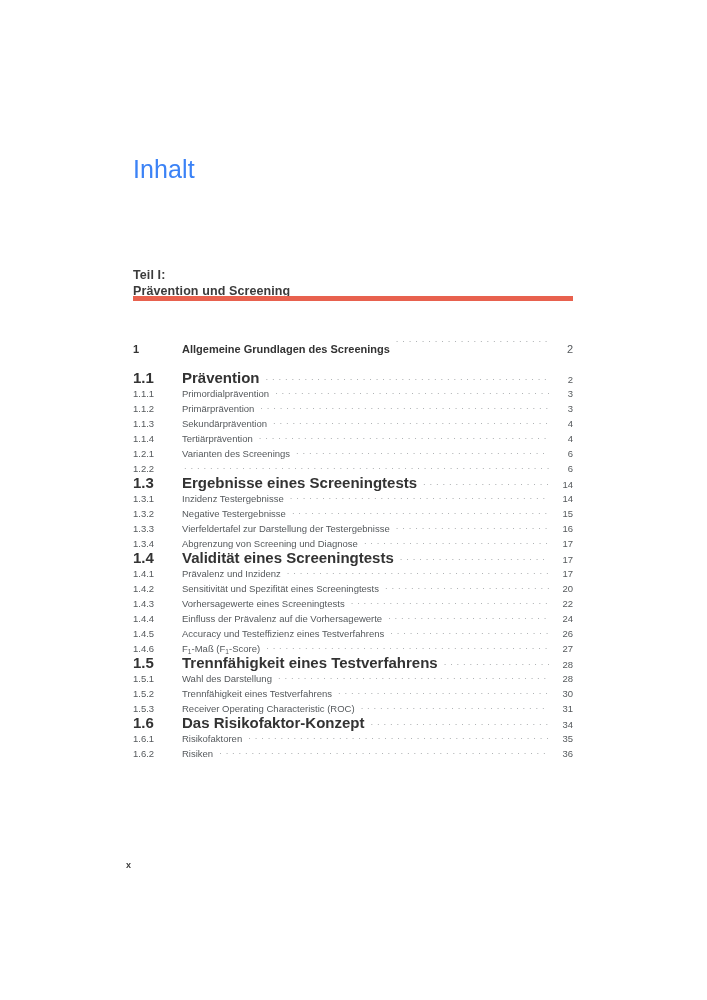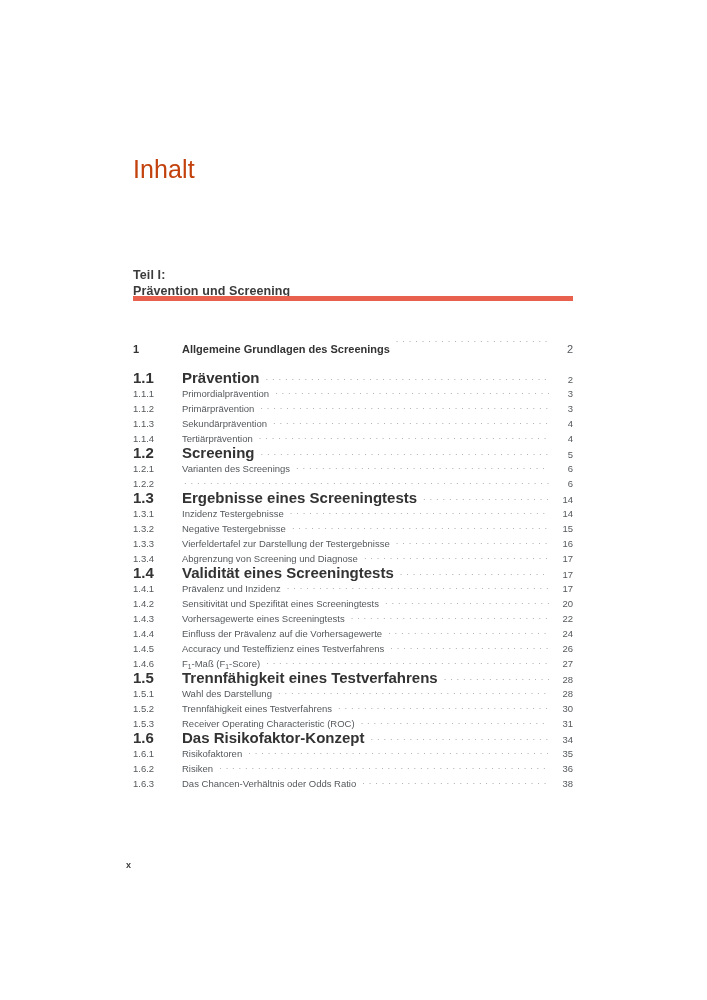--- a/index.html
+++ b/index.html
@@ -23,21 +23,21 @@
     overflow: hidden;
   }
 
   
   .page-title {
     position: absolute;
     left: 133px;
     top: 155px;
     font-size: 25px;
     font-weight: 400;
-    color: #c2410c;
+    color: #3b82f6;
     letter-spacing: 0.1px;
   }
 
   
   .part-heading {
     position: absolute;
     left: 133px;
     top: 268px;
     font-size: 12.5px;
     font-weight: bold;
@@ -196,26 +196,20 @@
         <span class="title">Sekundärprävention</span>
         <span class="leader"></span>
         <span class="pageno">4</span>
       </div>
       <div class="toc-row level-sub">
         <span class="num">1.1.4</span>
         <span class="title">Tertiärprävention</span>
         <span class="leader"></span>
         <span class="pageno">4</span>
       </div>
-      <div class="toc-row level-section">
-        <span class="num">1.2</span>
-        <span class="title">Screening</span>
-        <span class="leader"></span>
-        <span class="pageno">5</span>
-      </div>
       <div class="toc-row level-sub">
         <span class="num">1.2.1</span>
         <span class="title">Varianten des Screenings</span>
         <span class="leader"></span>
         <span class="pageno">6</span>
       </div>
       <div class="toc-row level-sub">
         <span class="num">1.2.2</span>
         <span class="leader"></span>
         <span class="pageno">6</span>
@@ -327,23 +321,17 @@
         <span class="title">Risikofaktoren</span>
         <span class="leader"></span>
         <span class="pageno">35</span>
       </div>
       <div class="toc-row level-sub">
         <span class="num">1.6.2</span>
         <span class="title">Risiken</span>
         <span class="leader"></span>
         <span class="pageno">36</span>
       </div>
-      <div class="toc-row level-sub">
-        <span class="num">1.6.3</span>
-        <span class="title">Das Chancen-Verhältnis oder Odds Ratio</span>
-        <span class="leader"></span>
-        <span class="pageno">38</span>
-      </div>
     </div>
 
   <div class="folio">x</div>
 
 </div>
 
 </body></html>

